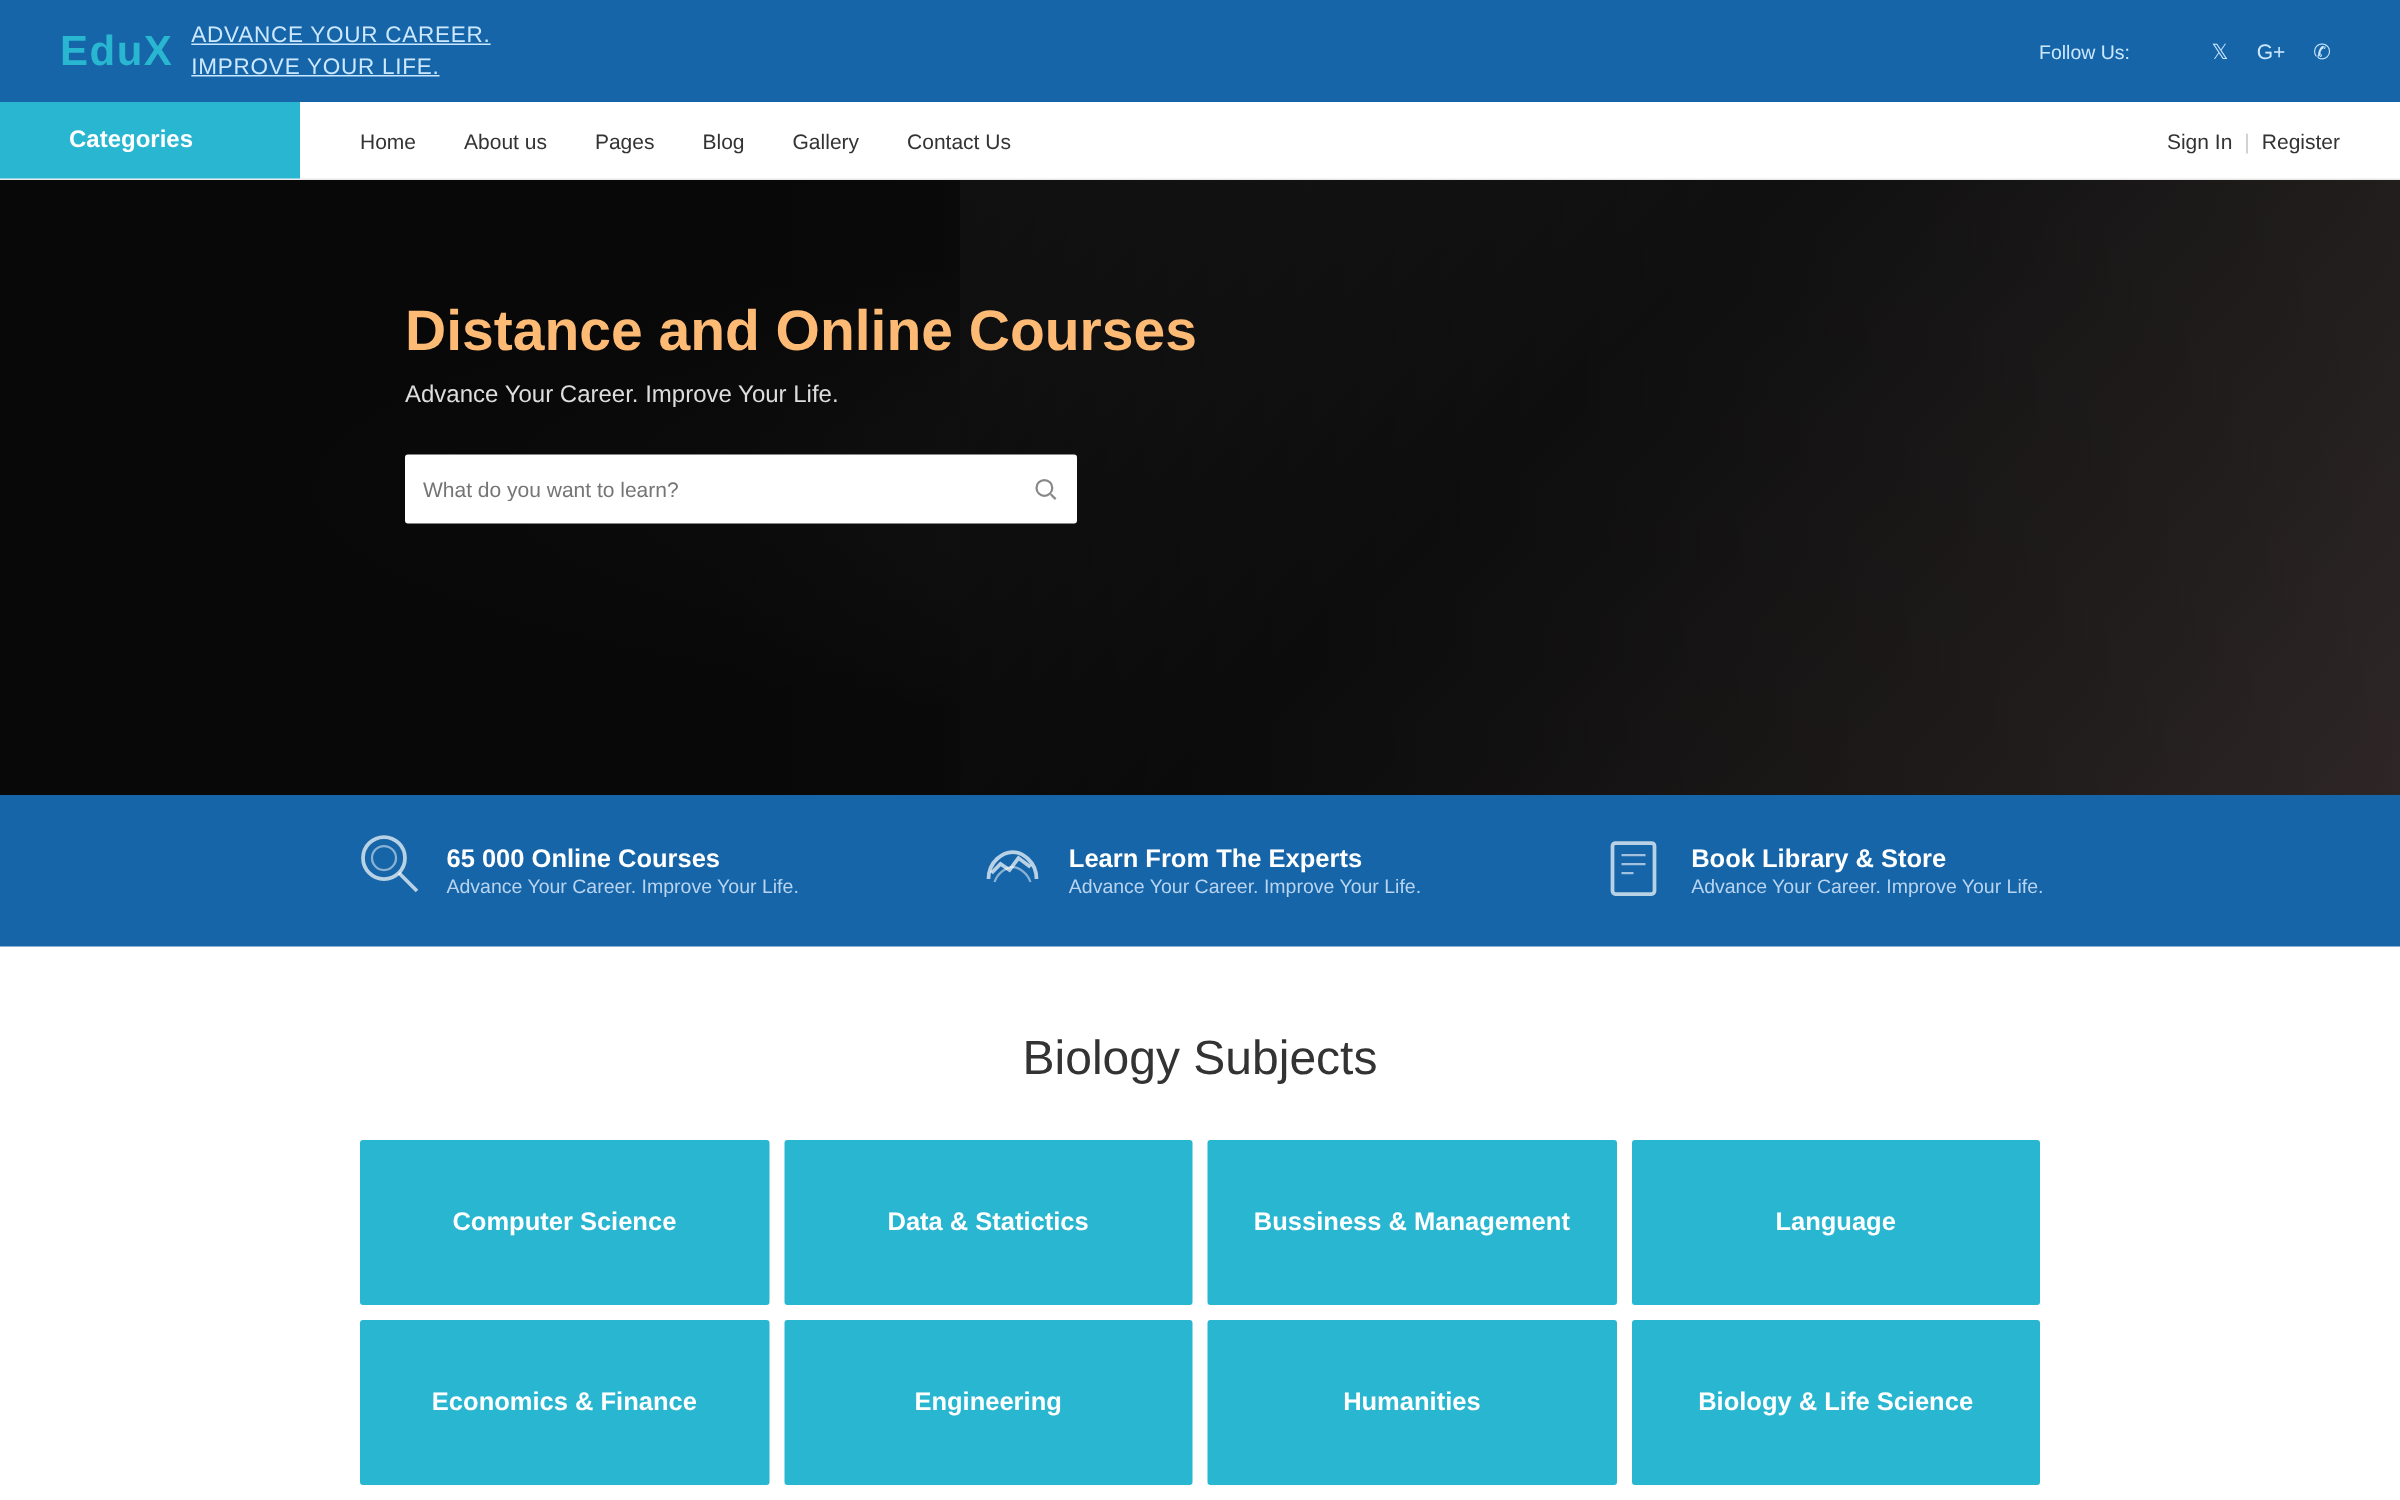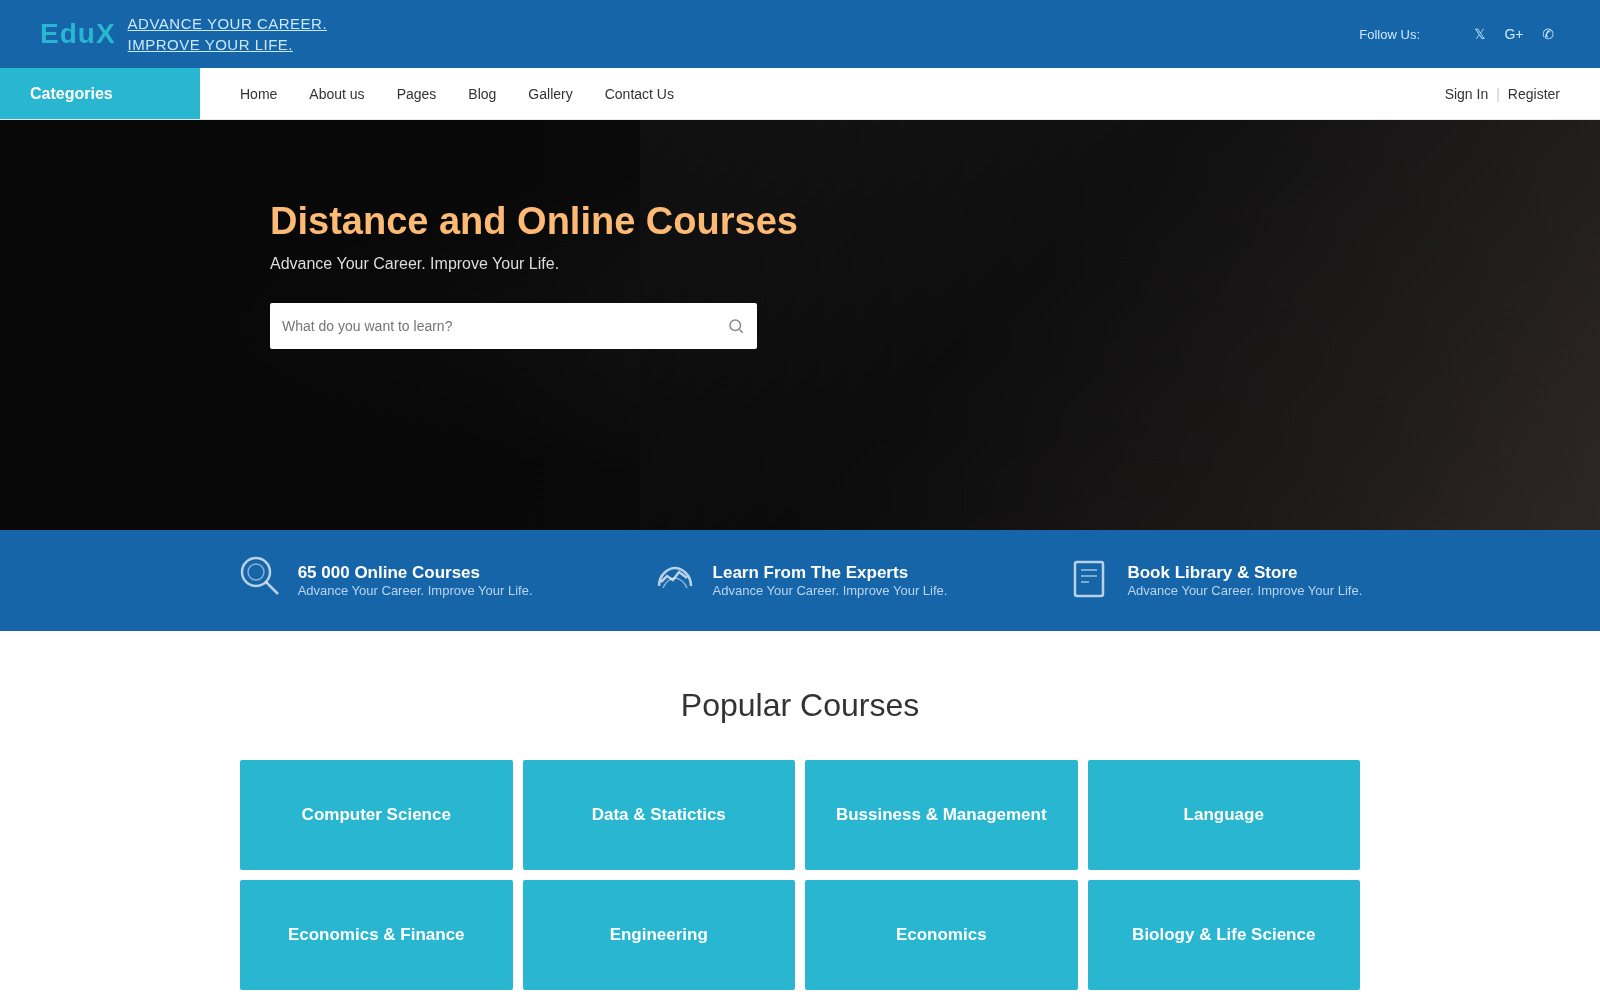--- a/index.html
+++ b/index.html
@@ -59,21 +59,21 @@
       display: flex;
       align-items: stretch;
       height: 52px;
       border-bottom: 1px solid #e8e8e8;
     }
     .nav-categories {
       background: #29b6d1;
       color: #fff;
       font-size: 16px;
       font-weight: 600;
-      padding: 0 30px;
+      padding: 0 46px;
       display: flex;
       align-items: center;
       cursor: pointer;
       min-width: 200px;
     }
     .nav-links {
       display: flex;
       align-items: center;
       flex: 1;
       padding: 0 40px;
@@ -143,21 +143,21 @@
     .hero-subtitle {
       font-size: 16px;
       color: #ddd;
       margin-bottom: 30px;
     }
     .hero-search {
       display: flex;
       align-items: center;
       background: #fff;
       border-radius: 2px;
-      width: 487px;
+      width: 448px;
       height: 46px;
       padding: 0 12px;
     }
     .hero-search input {
       flex: 1;
       border: none;
       outline: none;
       font-size: 14px;
       color: #555;
       background: transparent;
@@ -334,40 +334,40 @@
     </div>
     <div class="stat-text-block">
       <div class="stat-title">Book Library &amp; Store</div>
       <div class="stat-sub">Advance Your Career. Improve Your Life.</div>
     </div>
   </div>
 
 </div>
 
 <section class="popular-section">
-  <h2 class="section-title">Popular Courses</h2>
+  <h2 class="section-title">Biology Subjects</h2>
   <div class="subjects-grid">
     <div class="subject-card">
       <span>Computer Science</span>
     </div>
     <div class="subject-card">
       <span>Data &amp; Statictics</span>
     </div>
     <div class="subject-card">
       <span>Bussiness &amp; Management</span>
     </div>
     <div class="subject-card">
       <span>Language</span>
     </div>
     <div class="subject-card">
       <span>Economics &amp; Finance</span>
     </div>
     <div class="subject-card">
       <span>Engineering</span>
     </div>
     <div class="subject-card">
-      <span>Economics</span>
+      <span>Humanities</span>
     </div>
     <div class="subject-card">
       <span>Biology &amp; Life Science</span>
     </div>
   </div>
 </section>
 
 </body></html>

